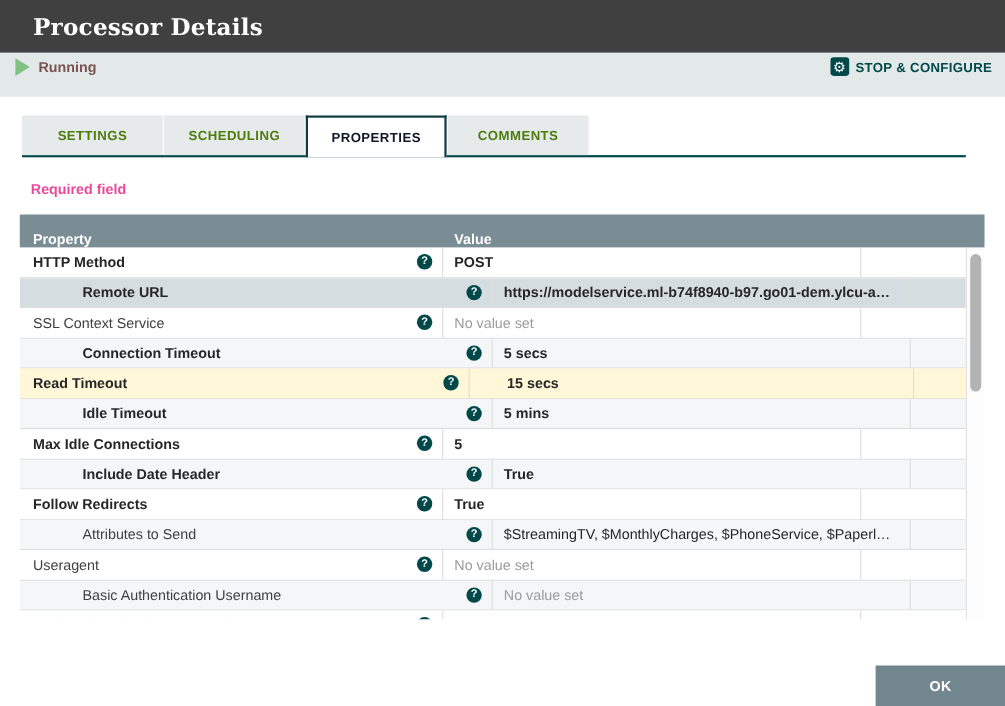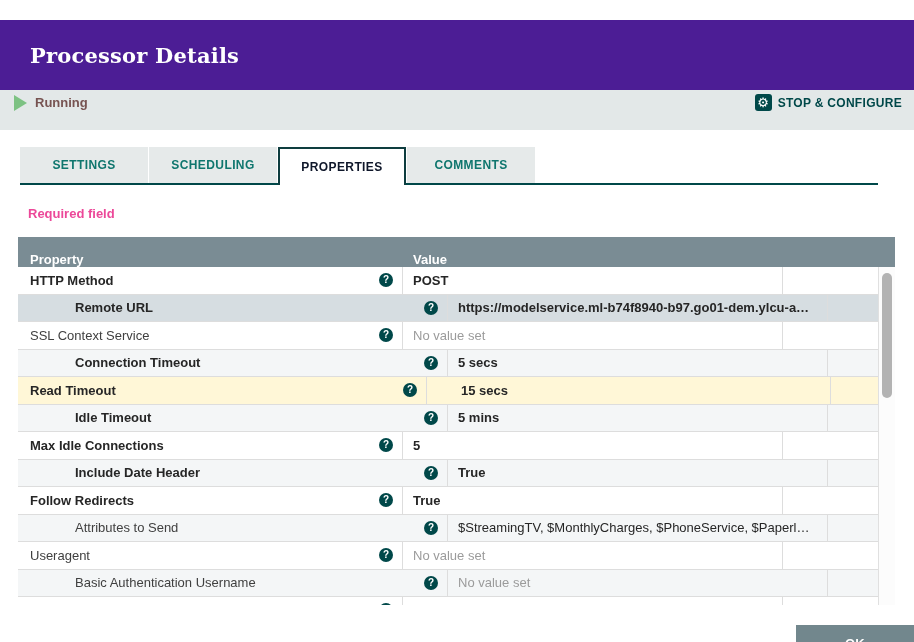--- a/index.html
+++ b/index.html
@@ -1,36 +1,36 @@
 <!DOCTYPE html>
 <html><head>
 <meta charset="utf-8">
 <style>
   * { margin:0; padding:0; box-sizing:border-box; }
   html,body { width:914px; height:642px; overflow:hidden; background:#fff;
     font-family:"Liberation Sans", sans-serif; color:#262626; }
   .dialog { position:relative; width:914px; height:642px; }
 
   
-  .dlg-header { height:70px; background:#4c1d95; display:flex; align-items:center; padding-left:30px;margin-top:20px; }
+  .dlg-header { height:48px; background:#404040; display:flex; align-items:center; padding-left:30px; }
   .dlg-title { font-family:"DejaVu Serif", serif; font-weight:bold; font-size:21px; color:#ffffff; letter-spacing:.2px; }
 
   
   .status-bar { height:40px; background:#e3e8e8; display:flex; align-items:center; justify-content:space-between; padding:0 12px 15px 14px; }
   .status-left { display:flex; align-items:center; gap:8px; }
   .play-icon { width:0; height:0; border-left:13px solid #7dc283; border-top:8px solid transparent; border-bottom:8px solid transparent; }
   .status-text { font-size:13px; font-weight:bold; color:#775351; }
   .stop-configure { display:flex; align-items:center; gap:6px; cursor:pointer; }
   .gear-icon { width:17px; height:17px; background:#004849; border-radius:3px; color:#fff; font-size:13px; line-height:17px; text-align:center; }
   .stop-configure-label { font-size:12px; font-weight:bold; color:#004849; letter-spacing:.3px; }
 
   
   .tabs-wrap { margin:17px 0 0 20px; width:858px; border-bottom:2px solid #004849; display:flex; }
   .tab { width:128px; height:36px; background:#e6eaea; margin-right:1px; display:flex; align-items:center; justify-content:center;
-    font-size:12px; font-weight:bold; color:#0f766e; letter-spacing:.4px; cursor:pointer; }
+    font-size:12px; font-weight:bold; color:#4d7c0f; letter-spacing:.4px; cursor:pointer; }
   .tab.active { background:#ffffff; color:#0f172a; border:2px solid #0e3d3f; border-bottom:none; margin-bottom:-2px; height:38px; }
 
   .required-label { margin:21px 0 16px 28px; font-size:13px; font-weight:bold; color:#ec4899; }
 
   
   .prop-table { margin-left:18px; width:877px; }
   .thead { height:30px; background:#7a8c94; display:flex; align-items:flex-end; color:#fff; font-size:13px; font-weight:bold; }
   .th-prop { flex:0 0 385px; padding-left:12px; }
   .th-value { flex:1; padding-left:10px; }
   .tbody { position:relative; height:338px; overflow:hidden; padding-right:17px; }

